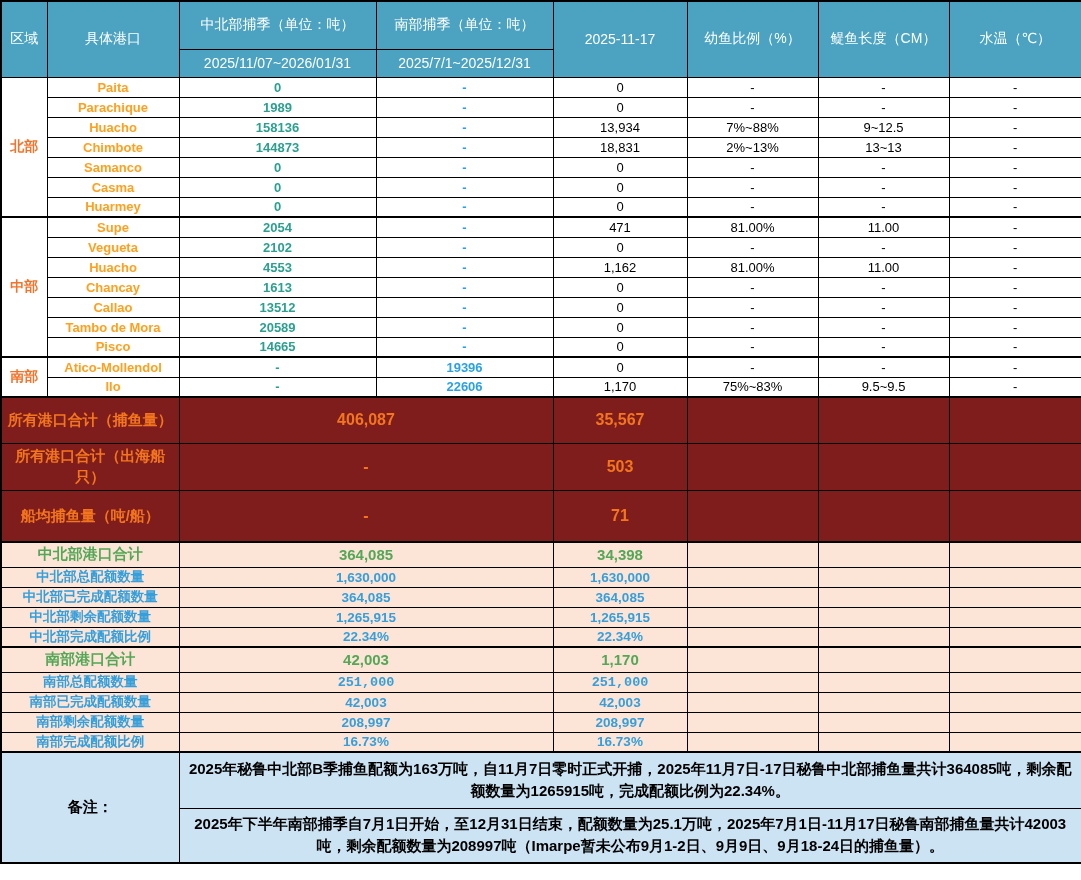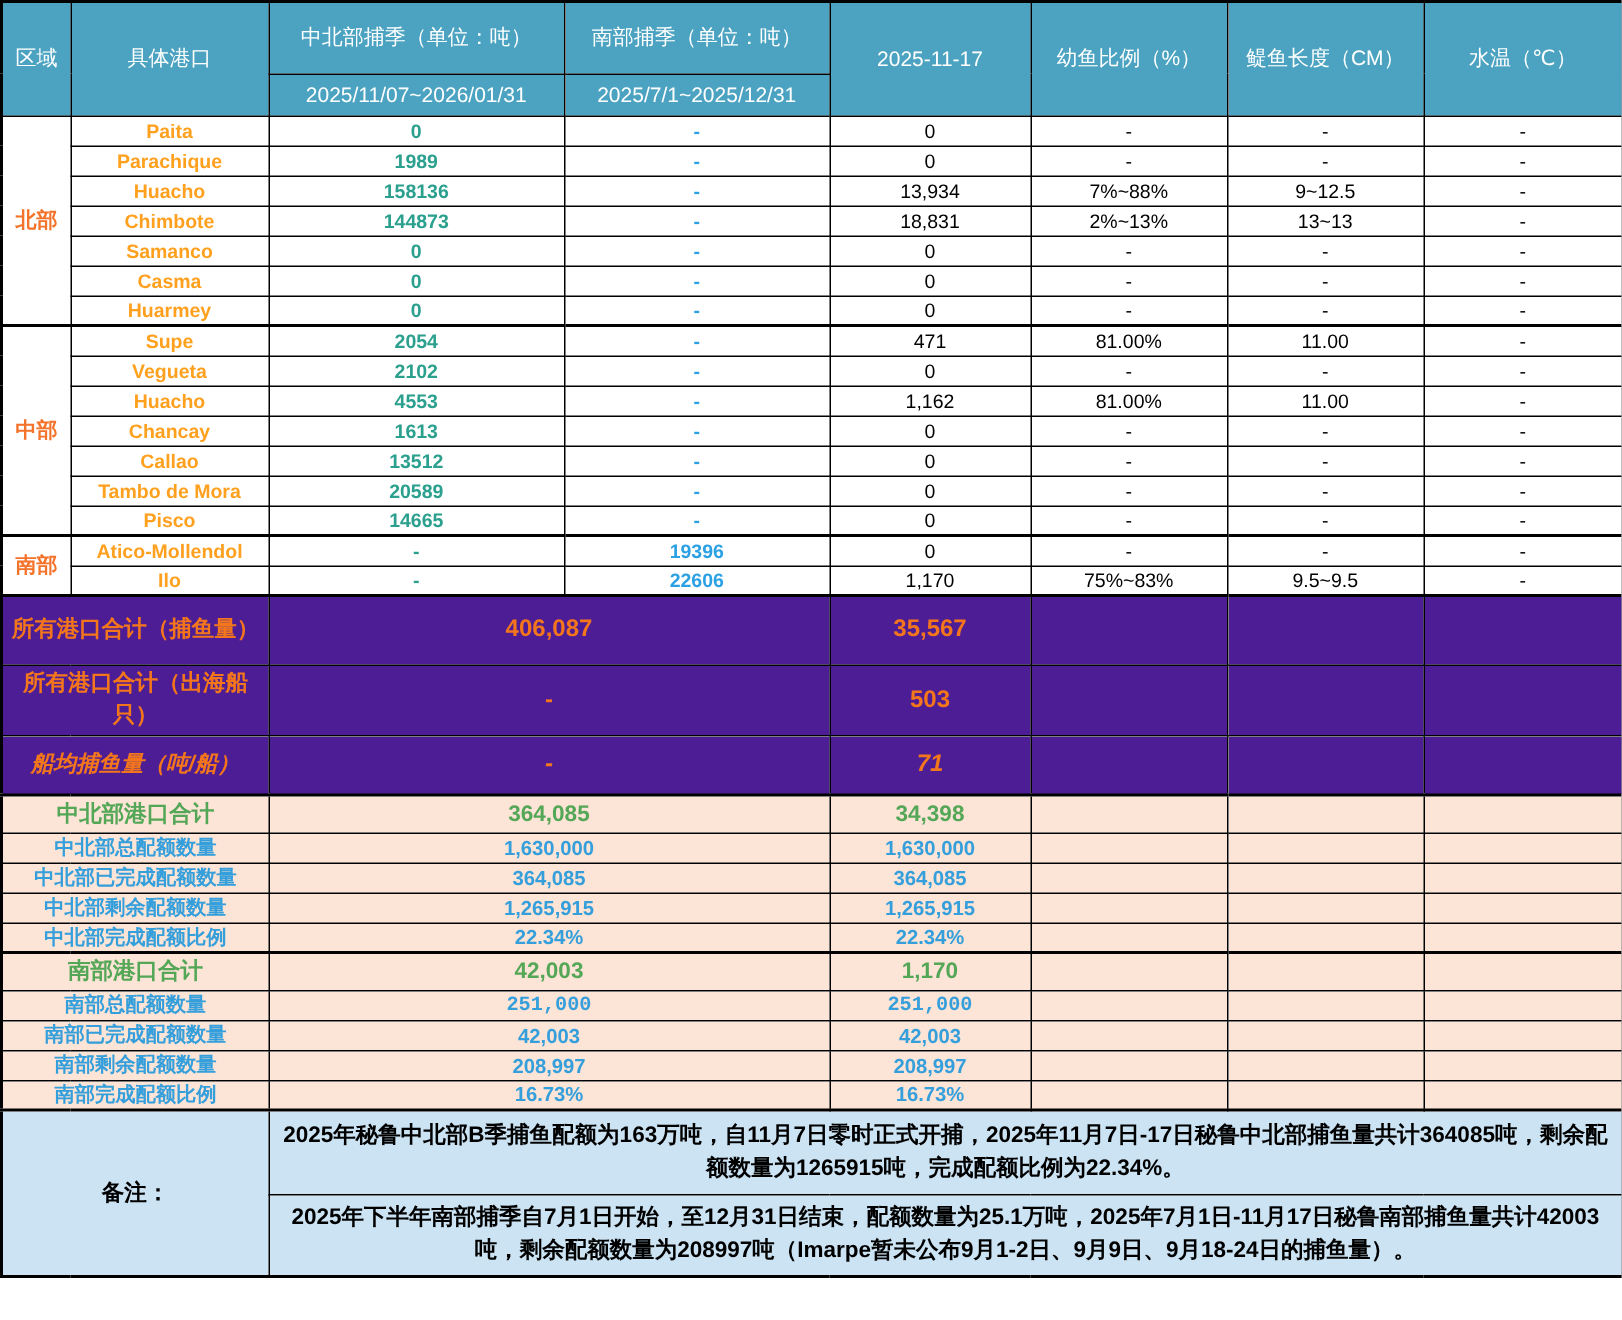--- a/index.html
+++ b/index.html
@@ -16,21 +16,21 @@
     white-space: nowrap; text-align: center; vertical-align: middle;
     font-size: 13px;
   }
   th.hdr { background: #4BA3C1; color: #fff; font-weight: normal; font-size: 14px; }
   tr.group-start > td, tr.group-start > th { border-top: 2px solid #000; }
   td.c-region { color: #F4732A; font-weight: bold; font-size: 14px; background: #fff; }
   td.c-port   { color: #FFA01E; font-weight: bold; }
   td.c-north  { color: #2BA08E; font-weight: bold; }
   td.c-south  { color: #2BA1E4; font-weight: bold; }
   td.c-day, td.c-plain { color: #000; font-weight: normal; }
-  tr.totals-row > td { background: #4c1d95; color: #F4761C; font-weight: bold; font-size: 15px; }
+  tr.totals-row > td { background: #7f1d1d; color: #F4761C; font-weight: bold; font-size: 15px; }
   tr.totals-row > td.t-label { white-space: normal; line-height: 1.35; }
   tr.totals-row > td.t-val { font-size: 16px; }
   tr.quota-green > td { background: #FCE4D6; color: #53A757; font-weight: bold; font-size: 15px; }
   tr.quota-blue  > td { background: #FCE4D6; color: #359FDC; font-weight: bold; font-size: 13.5px; }
   tr.remark-row > td { background: #CBE3F3; color: #000; }
   td.remark-label { font-weight: bold; font-size: 15px; }
   td.remark-text {
     white-space: normal; text-align: center; font-weight: bold; font-size: 15px;
     line-height: 1.5; padding: 4px 8px;
   }
@@ -221,21 +221,21 @@
           <td></td>
         </tr>
         <tr class="totals-row" style="height: 47px; padding-left: 40px;">
           <td class="t-label" colspan="2">所有港口合计（出海船只）</td>
           <td class="t-val" colspan="2">-</td>
           <td class="t-val">503</td>
           <td></td>
           <td></td>
           <td></td>
         </tr>
-        <tr class="totals-row" style="height: 40px; font-style: italic;">
+        <tr class="totals-row" style="height: 52px;">
           <td class="t-label" colspan="2">船均捕鱼量（吨/船）</td>
           <td class="t-val" colspan="2">-</td>
           <td class="t-val">71</td>
           <td></td>
           <td></td>
           <td></td>
         </tr>
         <tr class="quota-green group-start" style="height: 25px;">
           <td class="q-label" colspan="2">中北部港口合计</td>
           <td class="q-val" colspan="2">364,085</td>

